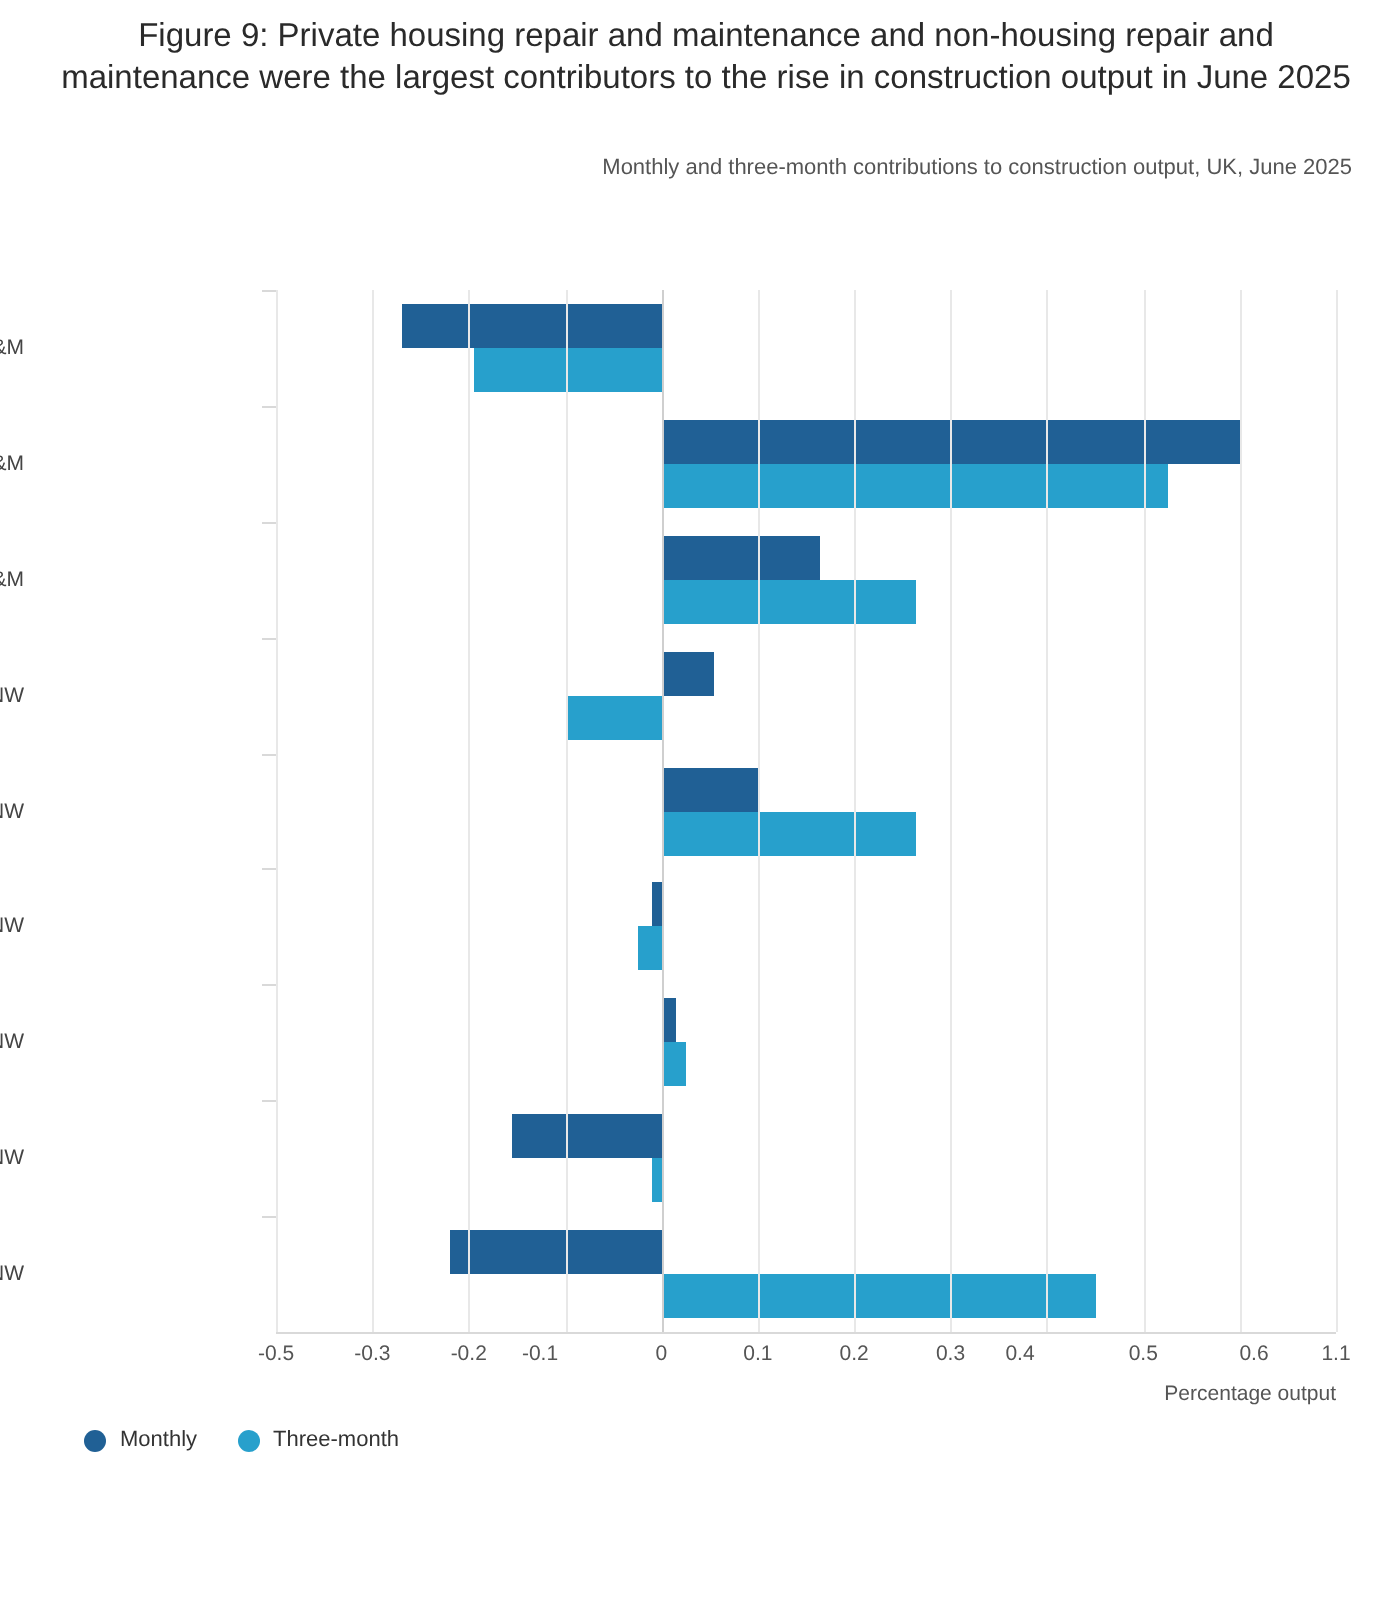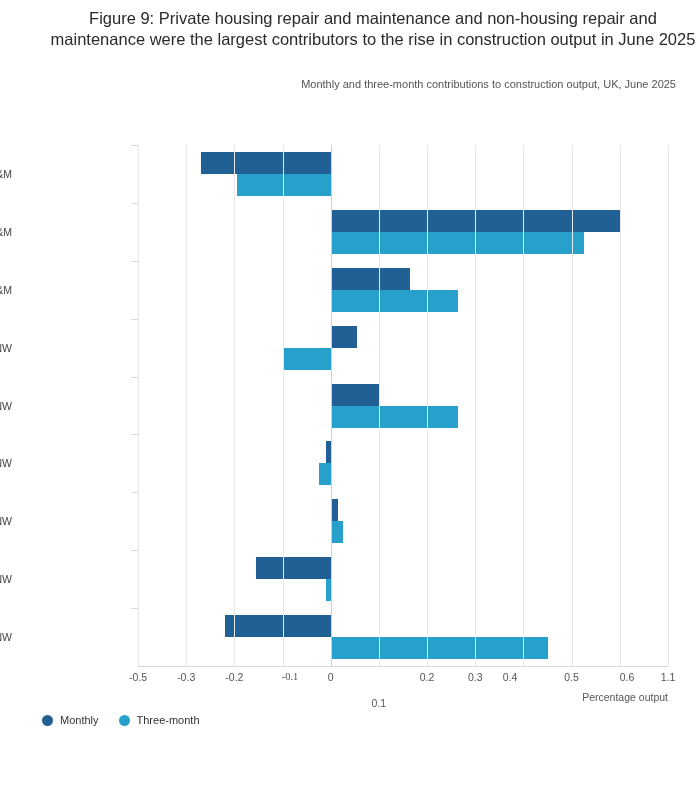--- a/index.html
+++ b/index.html
@@ -22,21 +22,20 @@
   .title {
     position: absolute;
     left: 30px;
     top: 8px;
     width: 646px;
     text-align: center;
     font-size: 16.5px;
     line-height: 21px;
     color: #2a2a2a;
     font-weight: normal;
-    margin-left: 20px;
   }
   .subtitle {
     position: absolute;
     left: 30px;
     top: 78px;
     width: 646px;
     text-align: right;
     font-size: 11px;
     color: #555555;
   }
@@ -178,23 +177,23 @@
       <div class="gridline" style="left: 475.273px; top: 145px; position: absolute;"></div>
       <div class="gridline" style="left: 523.455px; top: 145px; position: absolute;"></div>
       <div class="gridline" style="left: 571.636px; top: 145px; position: absolute;"></div>
       <div class="gridline" style="left: 619.818px; top: 145px; position: absolute;"></div>
       <div class="gridline" style="left: 668px; top: 145px; position: absolute;"></div>
     </div>
   <div id="xticks-layer">
       <div class="tick-label" style="left: 138px;">-0.5</div>
       <div class="tick-label" style="left: 186.182px;">-0.3</div>
       <div class="tick-label" style="left: 234.364px;">-0.2</div>
-      <div class="tick-label" style="left: 290px; font-family: Liberation Serif, serif;">-0.1</div>
+      <div class="tick-label" style="left: 270px;">-0.1</div>
       <div class="tick-label" style="left: 330.727px;">0</div>
-      <div class="tick-label" style="left: 378.909px; margin-top: 26px;">0.1</div>
+      <div class="tick-label" style="left: 378.909px;">0.1</div>
       <div class="tick-label" style="left: 427.091px;">0.2</div>
       <div class="tick-label" style="left: 475.273px;">0.3</div>
       <div class="tick-label" style="left: 510px;">0.4</div>
       <div class="tick-label" style="left: 571.636px;">0.5</div>
       <div class="tick-label" style="left: 627px;">0.6</div>
       <div class="tick-label" style="left: 668px;">1.1</div>
     </div>
   <div id="cats-layer">
       <div class="cat-tick" style="top: 145px;"></div>
       <div class="cat-label" style="top: 173.944px;">Public housing R&amp;M</div>

